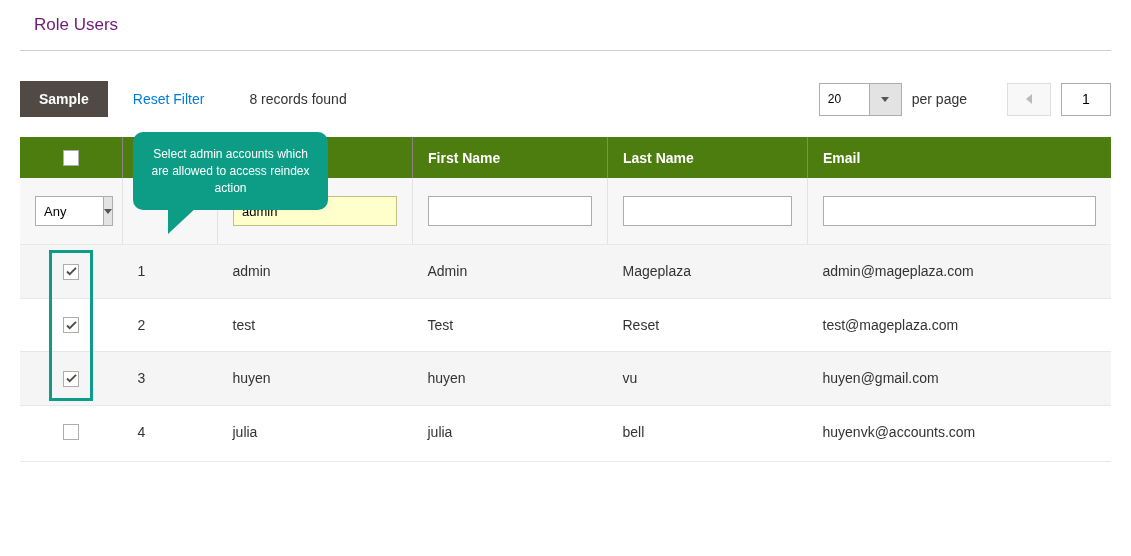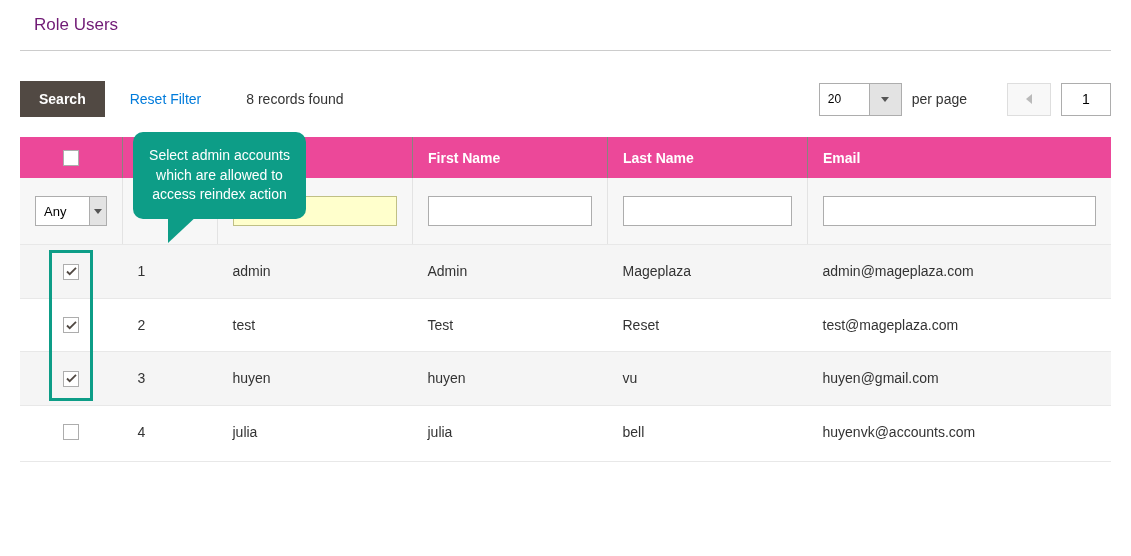--- a/index.html
+++ b/index.html
@@ -95,21 +95,21 @@
     border: 1px solid #adadad;
     text-align: center;
     font-size: 14px;
   }
   .grid {
     width: 100%;
     border-collapse: collapse;
     position: relative;
   }
   .grid thead th {
-    background: #ec4899;
+    background: #4d7c0f;
     color: #fff;
     font-weight: 600;
     text-align: left;
     padding: 12px 15px;
     border-right: 1px solid #8a837f;
   }
   .grid thead th:last-child { border-right: none; }
   .th-checkbox { width: 100px; text-align: center !important; }
   .th-id { width: 95px; }
   .th-username { width: 195px; }
@@ -130,21 +130,21 @@
     padding: 12px 15px;
     border-right: 1px solid #e3e3e3;
     border-bottom: 1px solid #e3e3e3;
   }
   .filter-row td:last-child { border-right: none; }
   .any-select-wrap {
     display: flex;
     width: 72px;
   }
   .any-select-input {
-    width: 54px;
+    width: 68px;
     height: 30px;
     border: 1px solid #adadad;
     padding: 0 8px;
     border-right: none;
     font-size: 13px;
     background: #fff;
   }
   .any-select-btn {
     width: 22px;
     height: 30px;
@@ -185,27 +185,27 @@
     display: inline-flex;
     align-items: center;
     justify-content: center;
     cursor: pointer;
   }
   
   .tooltip-bubble {
     position: absolute;
     top: -5px;
     left: 113px;
-    width: 173px;
+    width: 195px;
     background: #0d9d87;
     color: #fff;
     border-radius: 10px;
     padding: 14px 10px;
     text-align: center;
-    font-size: 14px;
+    font-size: 12px;
     line-height: 1.4;
     z-index: 10;
   }
   .tooltip-bubble::after {
     content: "";
     position: absolute;
     bottom: -24px;
     left: 35px;
     width: 0;
     height: 0;
@@ -238,21 +238,21 @@
   }
   .check-mark svg { display: block; }
 </style>
 </head>
 <body>
 
 <div class="page-title">Role Users</div>
 <hr class="title-rule">
 
 <div class="toolbar">
-  <button class="btn-search">Search</button>
+  <button class="btn-search">Sample</button>
   <span class="link-reset">Reset Filter</span>
   <span class="records-found">8 records found</span>
 
   <div class="pager-group">
     <div class="page-size-wrap">
       <input class="page-size-input" value="20" style="">
       <div class="page-size-dropdown">
         <span class="chevron-down"></span>
       </div>
     </div>

